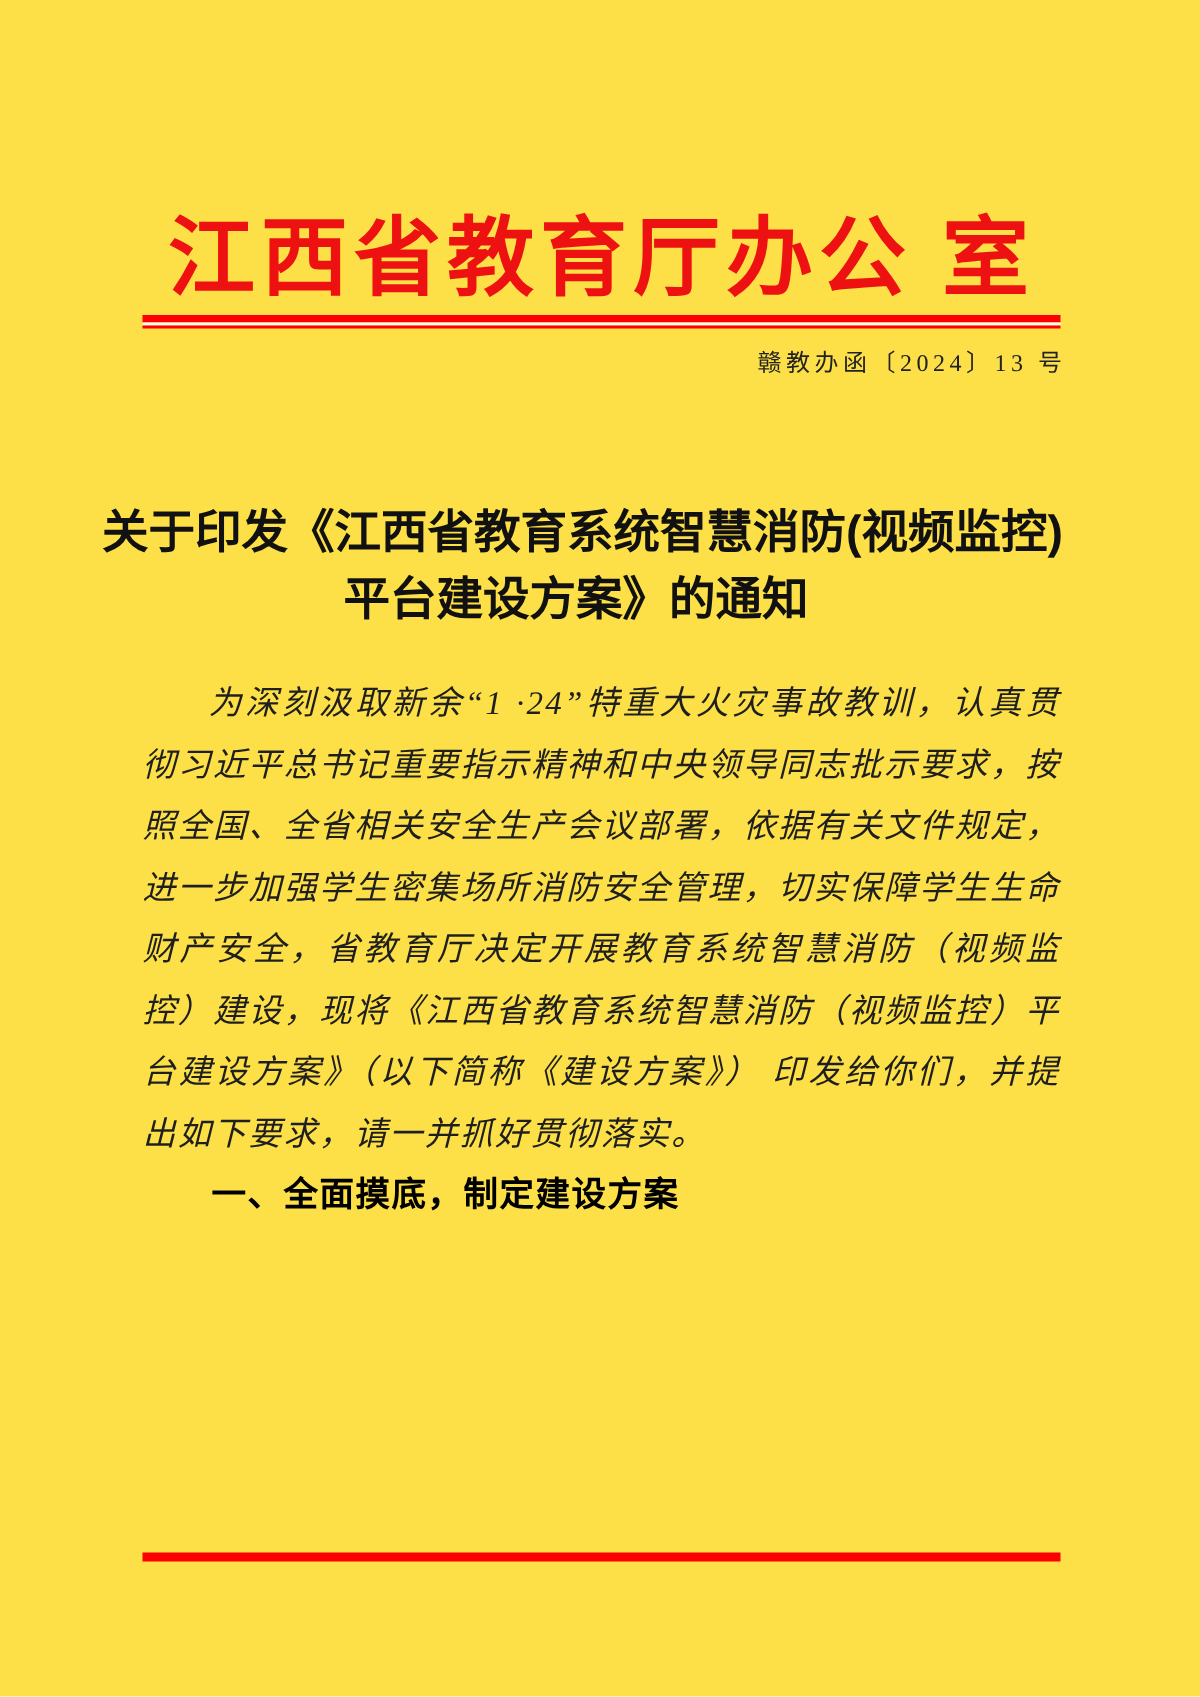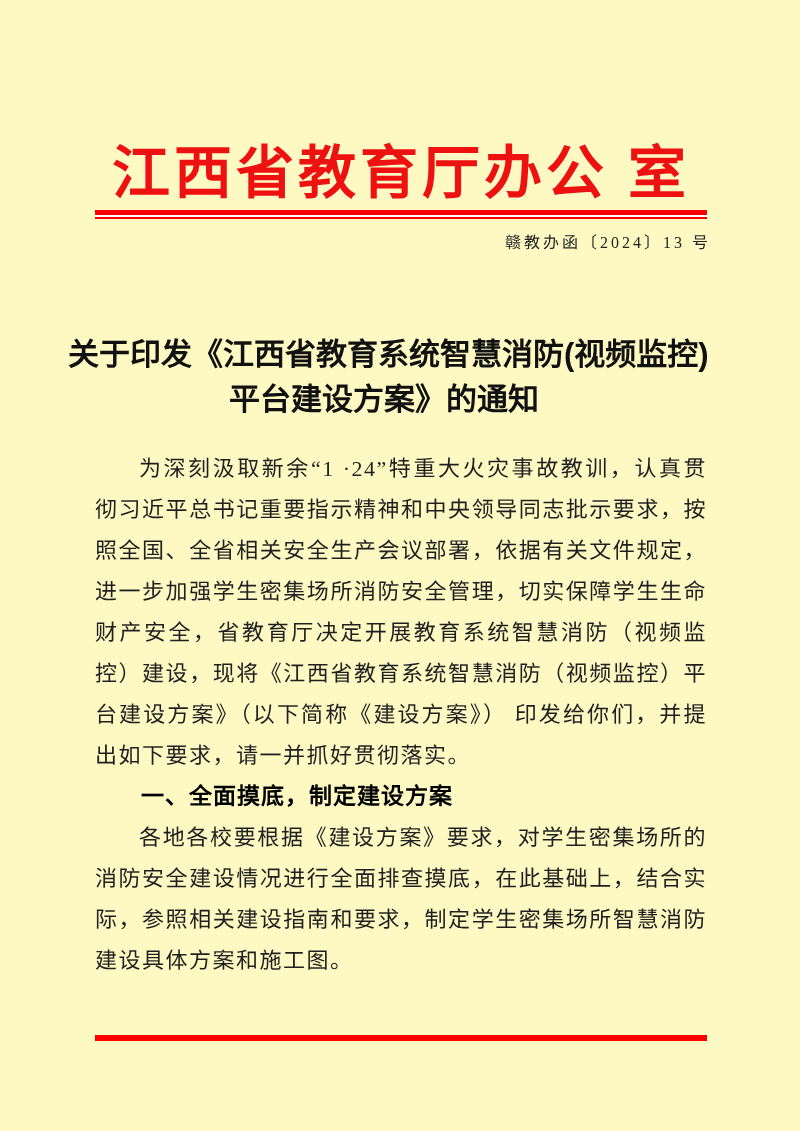--- a/index.html
+++ b/index.html
@@ -4,21 +4,21 @@
 <style>
   html, body {
     margin: 0;
     padding: 0;
     background: #ffffff;
   }
   .page {
     position: relative;
     width: 800px;
     height: 1131px;
-    background: #fef9c3;
+    background: #fde047;
     overflow: hidden;
     font-family: "Liberation Serif", "DejaVu Serif", serif;
     color: #1a1a1a;
   }
   
   .letterhead-title {
     position: absolute;
     left: 95px;
     top: 138px;
     width: 612px;
@@ -89,20 +89,21 @@
     text-align: justify;
     letter-spacing: 1.5px;
     color: #1f1f1f;
   }
   .body-block p {
     margin: 0;
     padding: 0;
   }
   .indent {
     text-indent: 2em;
+    font-style: italic;
   }
   .section-heading {
     font-family: "Liberation Sans", "DejaVu Sans", sans-serif;
     font-weight: bold;
     font-size: 23px;
     color: #000000;
     text-indent: 2em;
     letter-spacing: 1px;
   }
   
@@ -131,18 +132,17 @@
   <div class="doc-number">赣教办函〔2024〕13 号</div>
 
   <div class="notice-title">
     <div class="title-line">关于印发《江西省教育系统智慧消防(视频监控)</div>
     <div class="title-line">平台建设方案》的通知</div>
   </div>
 
   <div class="body-block">
     <p class="indent">为深刻汲取新余“1 ·24”特重大火灾事故教训，认真贯彻习近平总书记重要指示精神和中央领导同志批示要求，按照全国、全省相关安全生产会议部署，依据有关文件规定，进一步加强学生密集场所消防安全管理，切实保障学生生命财产安全，省教育厅决定开展教育系统智慧消防（视频监控）建设，现将《江西省教育系统智慧消防（视频监控）平台建设方案》（以下简称《建设方案》） 印发给你们，并提出如下要求，请一并抓好贯彻落实。</p>
     <p class="section-heading">一、全面摸底，制定建设方案</p>
-    <p class="indent">各地各校要根据《建设方案》要求，对学生密集场所的消防安全建设情况进行全面排查摸底，在此基础上，结合实际，参照相关建设指南和要求，制定学生密集场所智慧消防建设具体方案和施工图。</p>
   </div>
 
   <div class="bottom-rule"></div>
 
 </div>
 
 </body></html>

